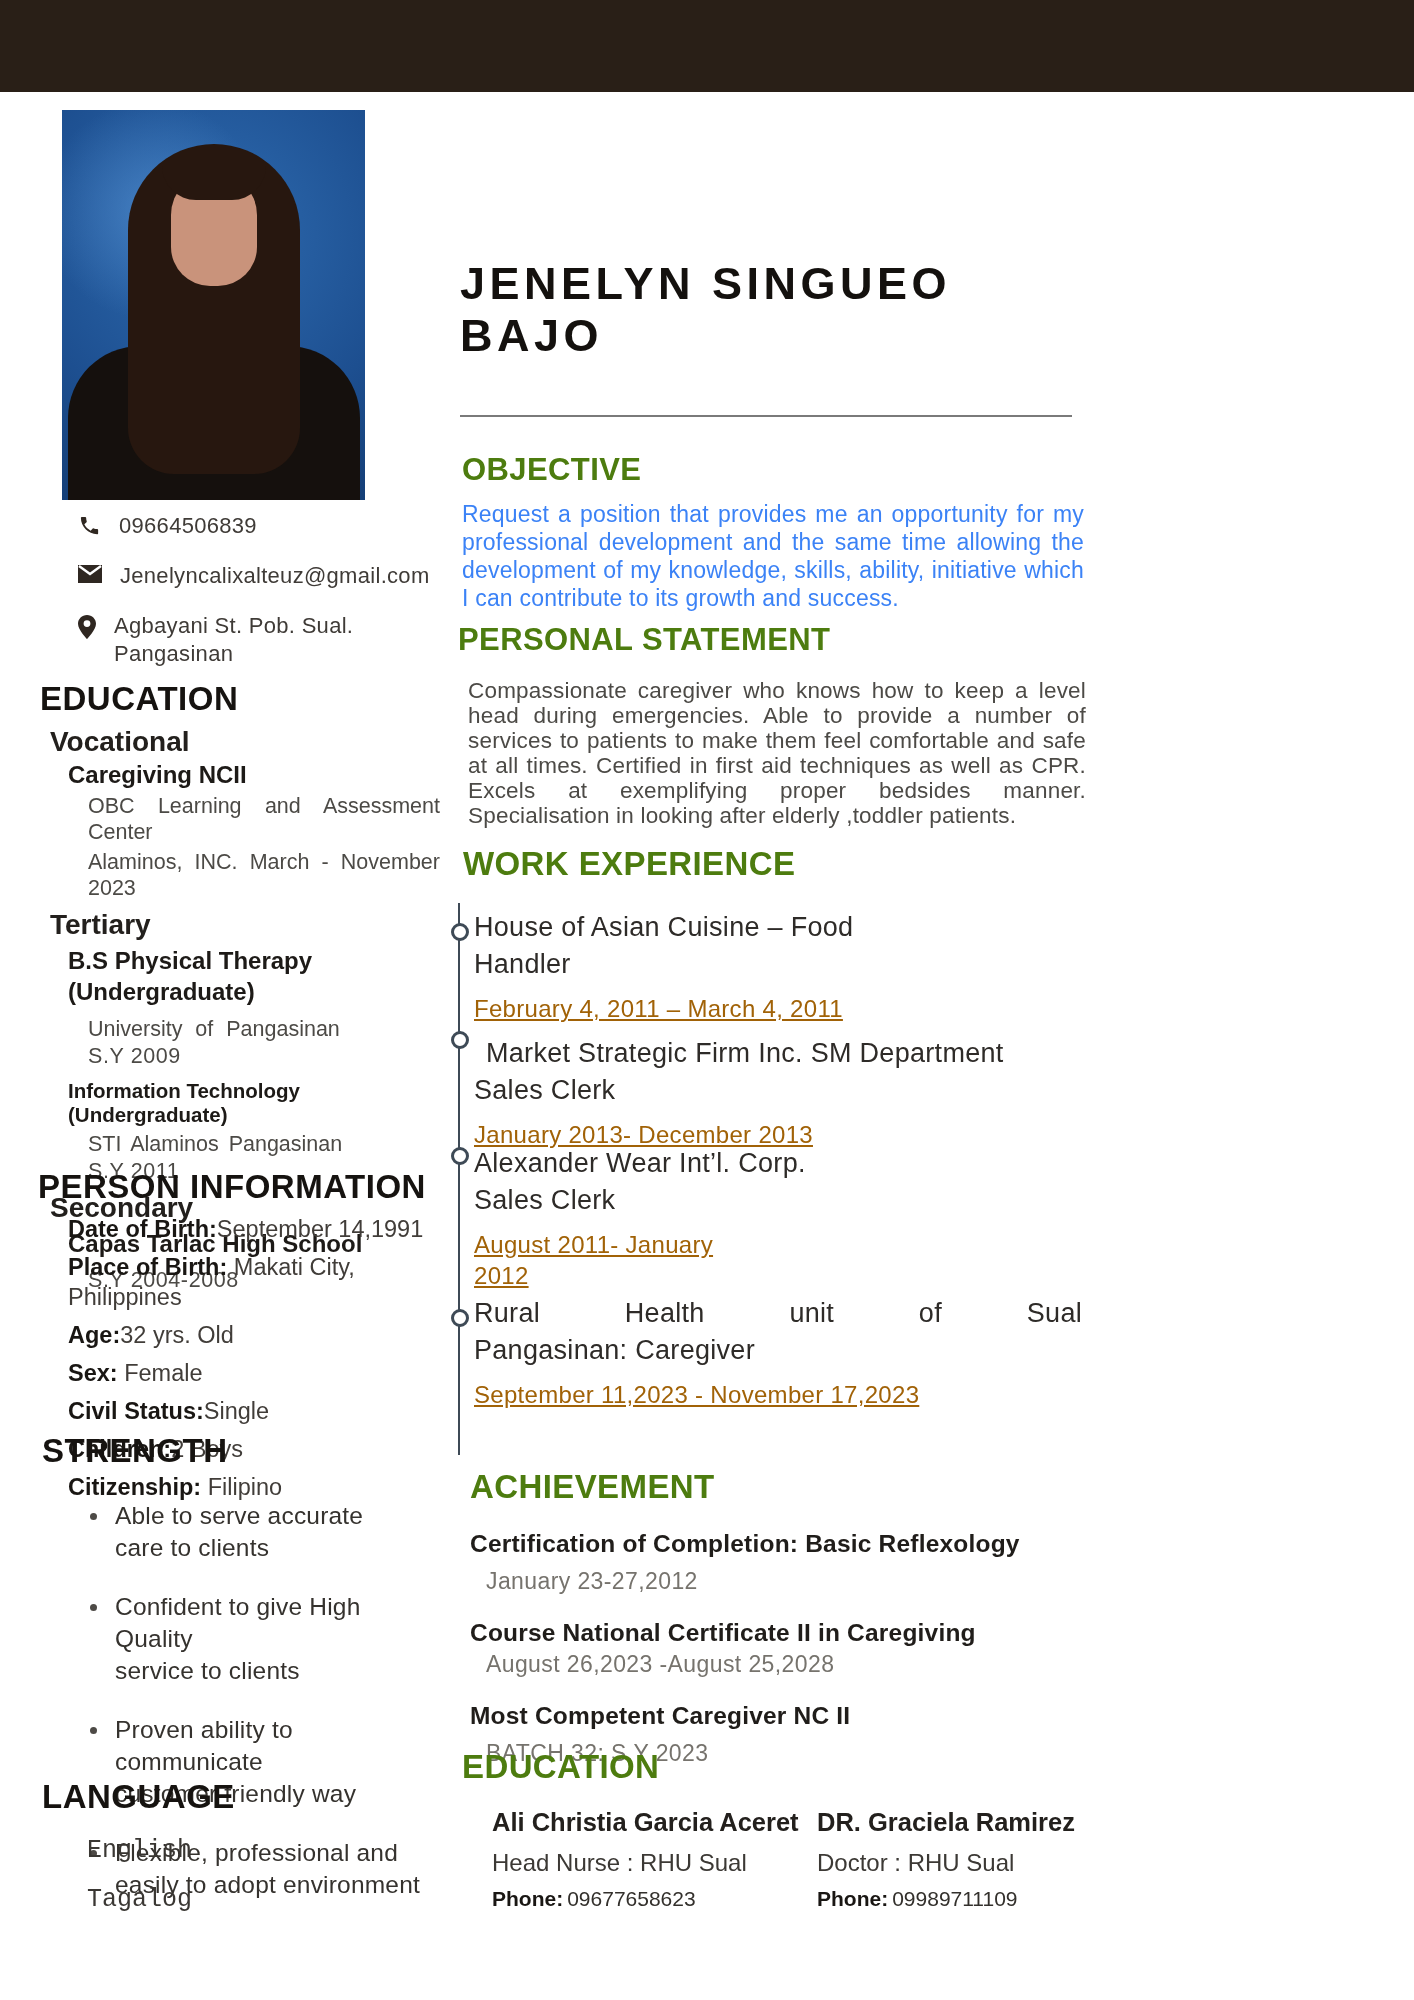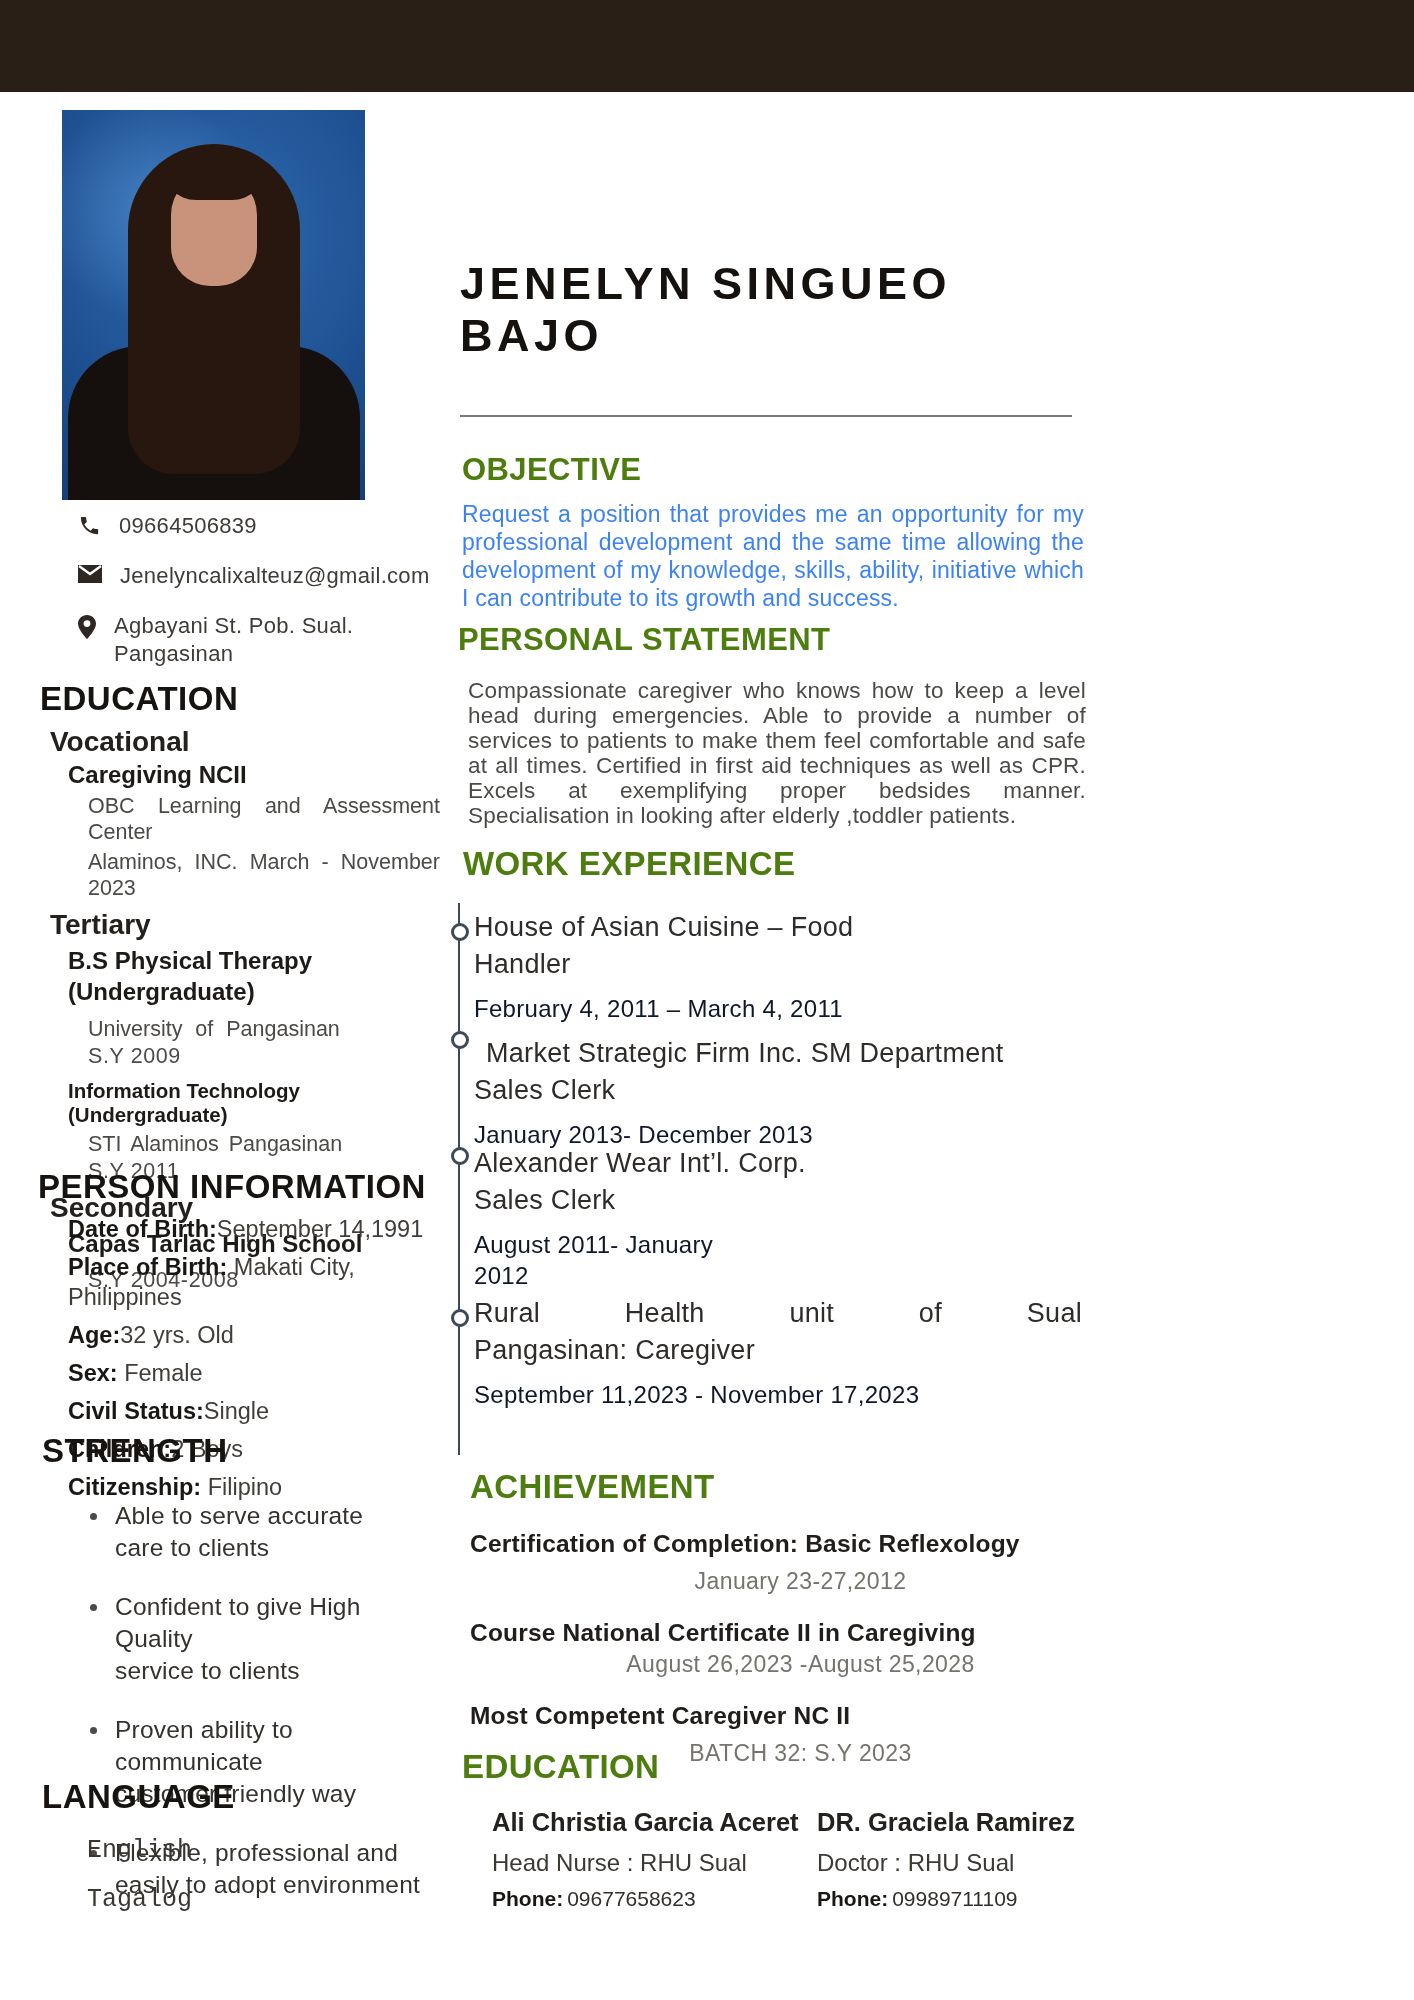--- a/index.html
+++ b/index.html
@@ -80,25 +80,25 @@
   .work .h-right { margin-left:5px; font-size:33px; }
   .timeline { position:relative; margin-top:16px; height:575px; }
   .tl-line { position:absolute; left:0; top:4px; height:552px; width:2px; background:#3e4a56; }
   .job { position:absolute; left:0; padding-left:16px; width:630px; }
   .job1 { top:10px; } .job2 { top:136px; } .job3 { top:246px; } .job4 { top:396px; }
   .tl-dot { position:absolute; left:-7px; width:12px; height:12px; border-radius:50%;
     background:#ffffff; border:3px solid #3e4a56; }
   .job1 .tl-dot { top:14px; } .job2 .tl-dot { top:-4px; } .job3 .tl-dot { top:2px; } .job4 .tl-dot { top:14px; }
   .job-title { font-size:27px; color:#2e2b28; line-height:37px; letter-spacing:.3px; }
   .indent1 { text-indent:12px; }
-  .job-date { margin-top:10px; font-size:24px; color:#0f172a; letter-spacing:.3px; line-height:31px; }
+  .job-date { margin-top:10px; font-size:24px; color:#a16207; letter-spacing:.3px; line-height:31px;text-decoration:underline; }
 
   .achieve { position:absolute; left:470px; top:1468px; width:645px; }
   .ach-name { font-size:24.5px; font-weight:700; color:#201d1a; margin-top:24px; letter-spacing:.2px; }
-  .ach-date { font-size:23px; color:#76736d; margin:10px 0 0 16px; letter-spacing:.4px;text-align:center; }
+  .ach-date { font-size:23px; color:#76736d; margin:10px 0 0 16px; letter-spacing:.4px; }
 
   .refs { position:absolute; left:462px; top:1748px; width:680px; }
   .refs-cols { display:flex; margin-top:22px; }
   .ref-col1 { width:325px; margin-left:30px; }
   .ref-col2 { width:300px; }
   .ref-name { font-size:25.5px; font-weight:700; color:#23201d; }
   .ref-role { font-size:24px; color:#3c3935; margin-top:12px; }
   .ref-phone { font-size:21px; color:#33302c; margin-top:10px; }
   .ref-phone b { font-weight:700; color:#191613; }
   .ref-phone span { margin-left:4px;text-align:center; }

